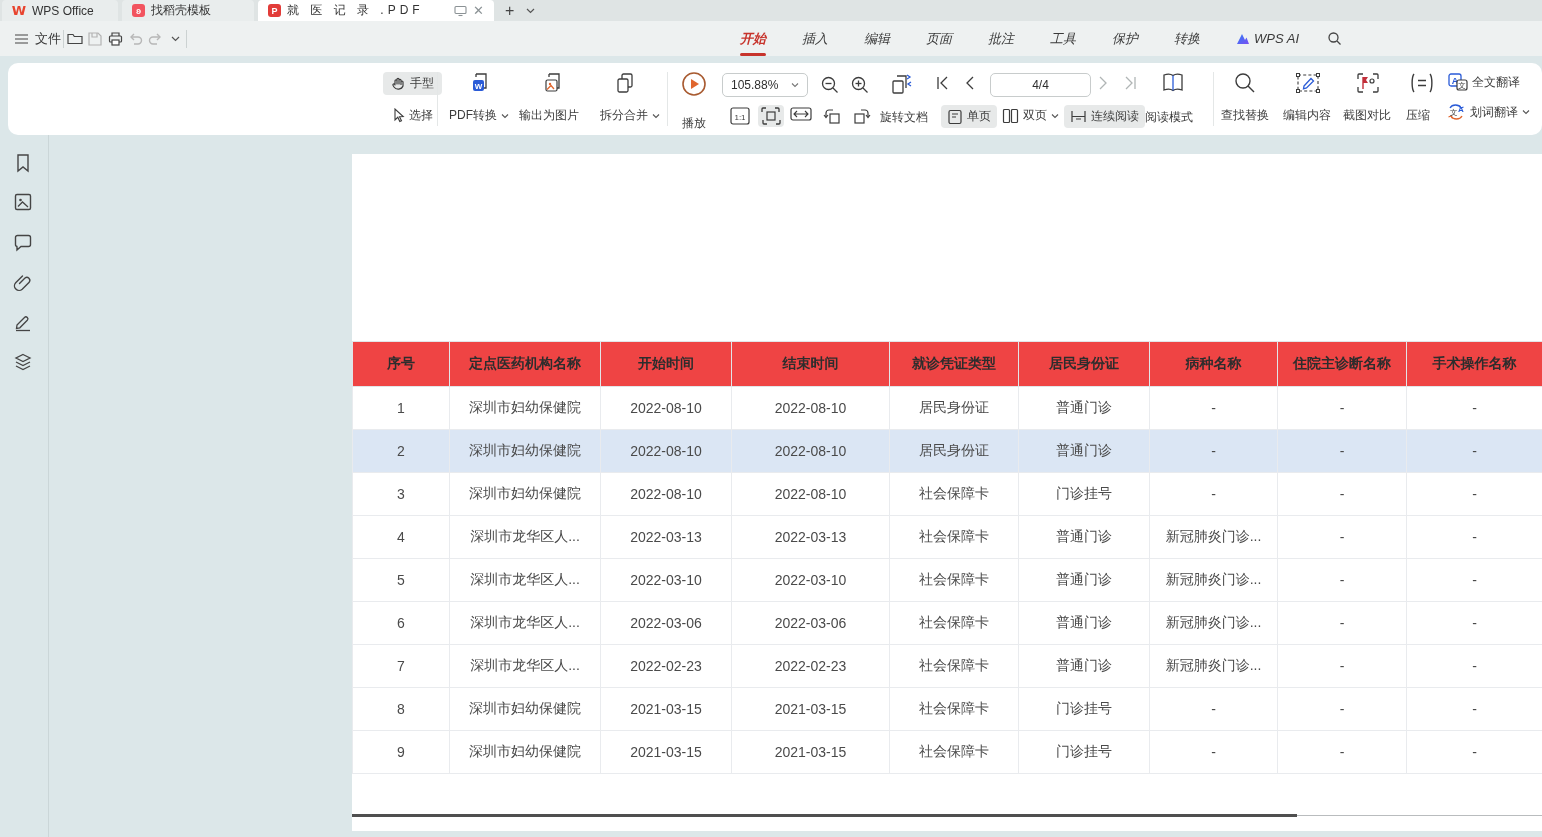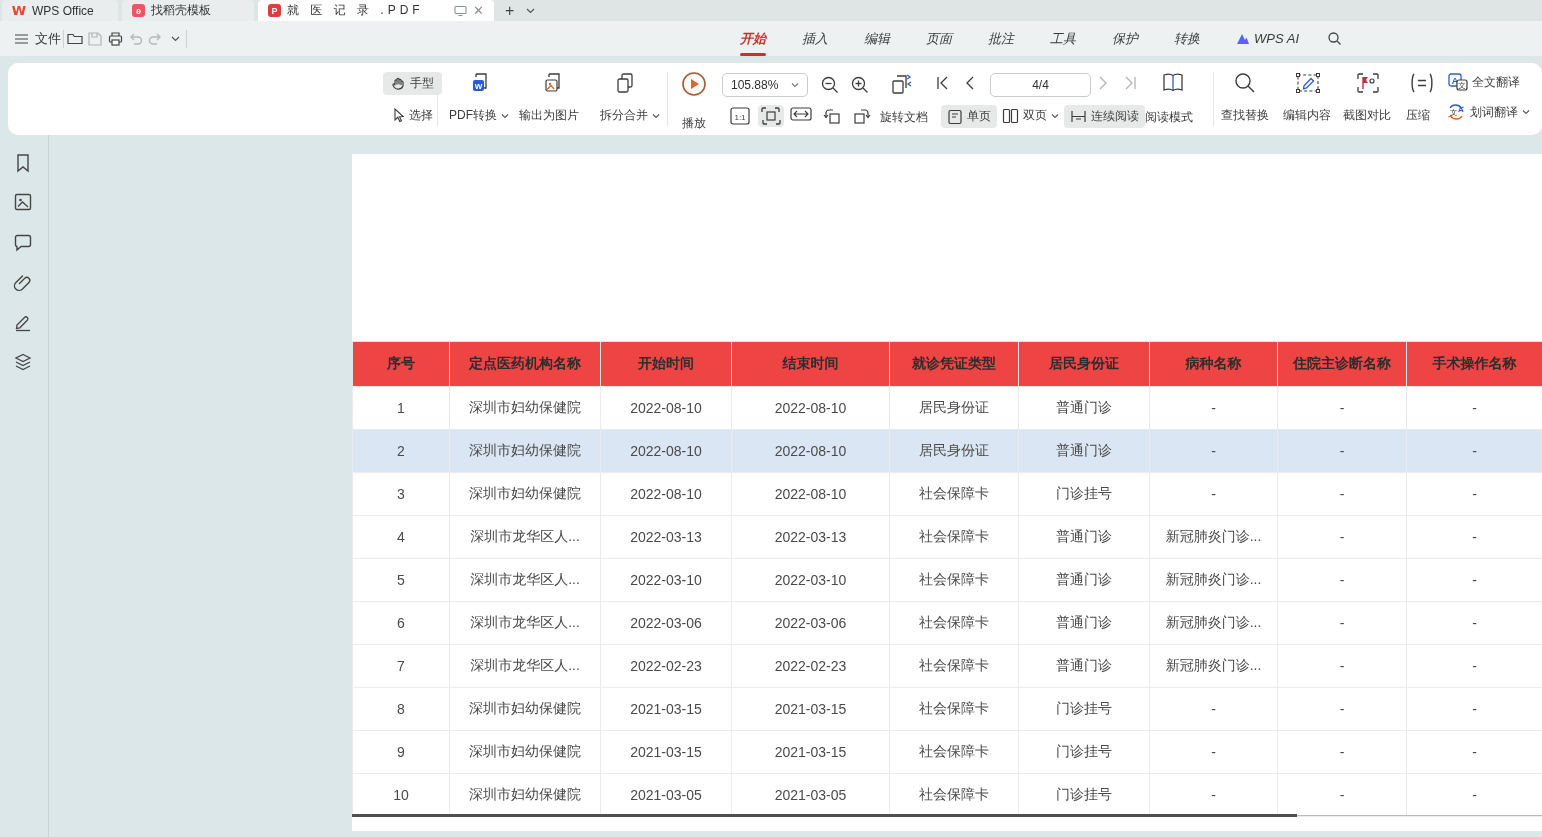--- a/index.html
+++ b/index.html
@@ -608,30 +608,19 @@
               <td>9</td>
               <td>深圳市妇幼保健院</td>
               <td>2021-03-15</td>
               <td>2021-03-15</td>
               <td>社会保障卡</td>
               <td>门诊挂号</td>
               <td>-</td>
               <td>-</td>
               <td>-</td>
             </tr>
-            <tr>
-              <td>10</td>
-              <td>深圳市妇幼保健院</td>
-              <td>2021-03-05</td>
-              <td>2021-03-05</td>
-              <td>社会保障卡</td>
-              <td>门诊挂号</td>
-              <td>-</td>
-              <td>-</td>
-              <td>-</td>
-            </tr>
           </tbody>
       </table>
       <div class="tbl-dark"></div>
       <div class="tbl-light"></div>
     </div>
   </div>
 </div>
 
 </body></html>

